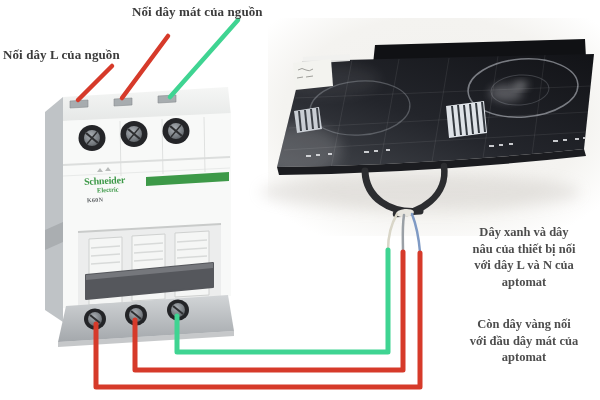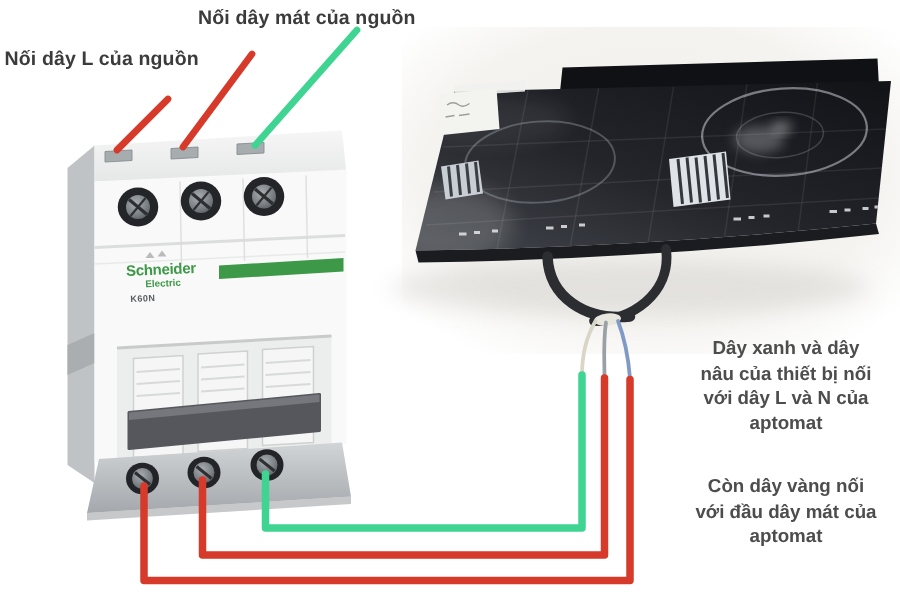--- a/index.html
+++ b/index.html
@@ -1,18 +1,18 @@
 <!DOCTYPE html>
 <html style="--live-wire: #d63a2a; --ground-wire: #3fd492; --brand-green: #3d9948; --label-text: #3b3b3b; --note-text: #4d4d4d;"><head>
 <meta charset="utf-8">
 <style>
   html,body{margin:0;padding:0;background:#ffffff;}
   .canvas{
     position:relative;width:600px;height:400px;background:#ffffff;overflow:hidden;
-    font-family:Liberation Sans, sans-serif;
+    font-family:Liberation Serif, serif;
   }
   .lbl{
     position:absolute;font-weight:700;font-size:13px;color:var(--label-text,#3b3b3b);
     white-space:nowrap;letter-spacing:.1px;
   }
   .note{
     position:absolute;left:444px;width:160px;text-align:center;
     font-weight:700;font-size:12.5px;line-height:16.5px;color:var(--note-text,#4d4d4d);
     white-space:pre-line;
   }
@@ -267,21 +267,21 @@
     </g>
 
     <g fill="none" stroke-width="5" stroke-linejoin="round" stroke-linecap="round">
       <path d="M177,316 L177,352 L388,352 L388,250" style="stroke:var(--ground-wire,#3fd492)"></path>
       <path d="M135,320 L135,370 L403,370 L403,252" style="stroke:var(--live-wire,#d63a2a)"></path>
       <path d="M96,324 L96,387 L420,387 L420,253" style="stroke:var(--live-wire,#d63a2a)"></path>
     </g>
   </svg>
 
   <div class="lbl" style="left:132px;top:4px">Nối dây mát của nguồn</div>
-  <div class="lbl" style="left:3px;top:31px">Nối dây L của nguồn</div>
+  <div class="lbl" style="left:3px;top:47px">Nối dây L của nguồn</div>
 
   <div class="note" style="top:224px">Dây xanh và dây
 nâu của thiết bị nối
 với dây L và N của
 aptomat</div>
   <div class="note" style="top:316px">Còn dây vàng nối
 với đầu dây mát của
 aptomat</div>
 
   <div class="brand">Schneider</div>

